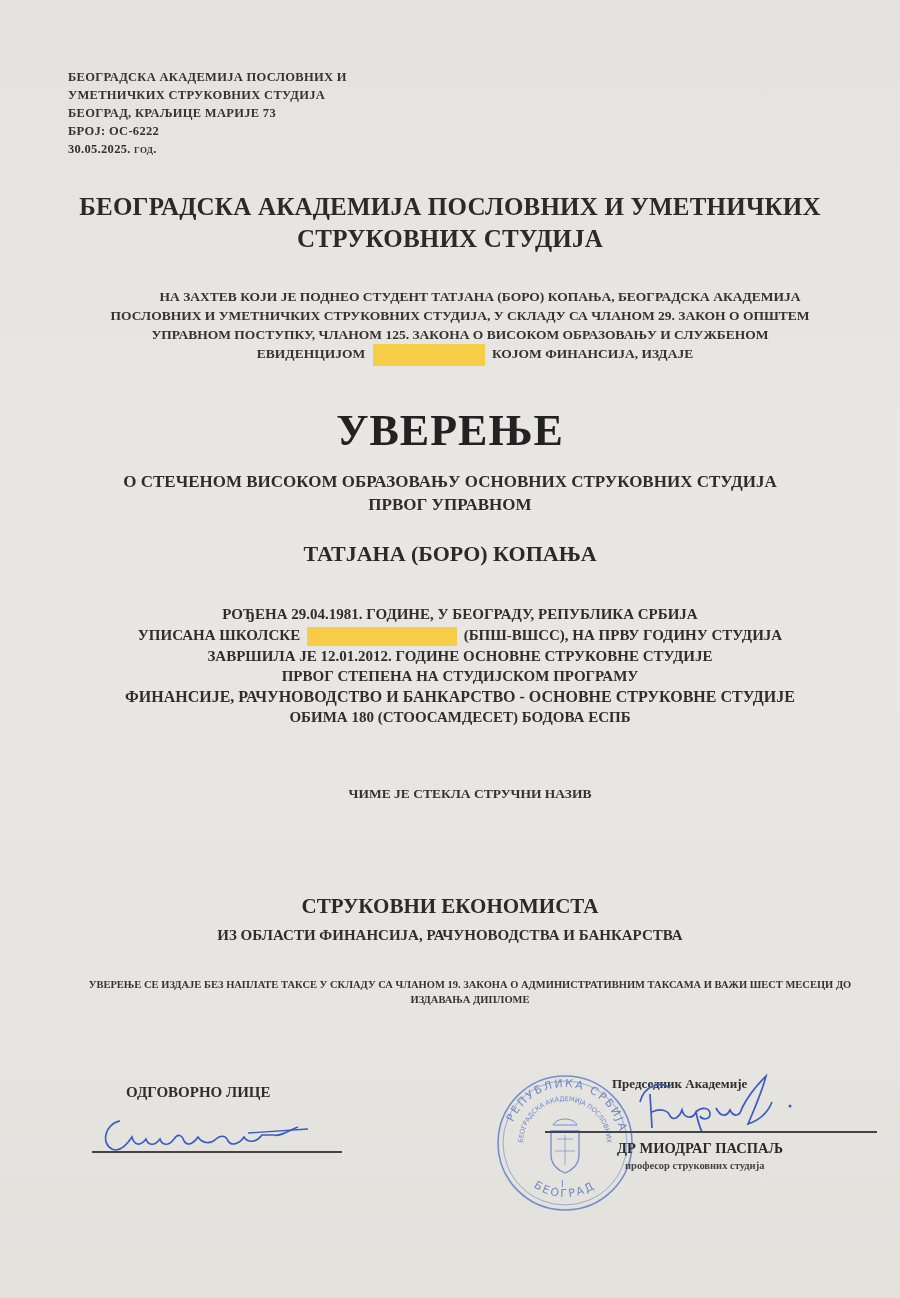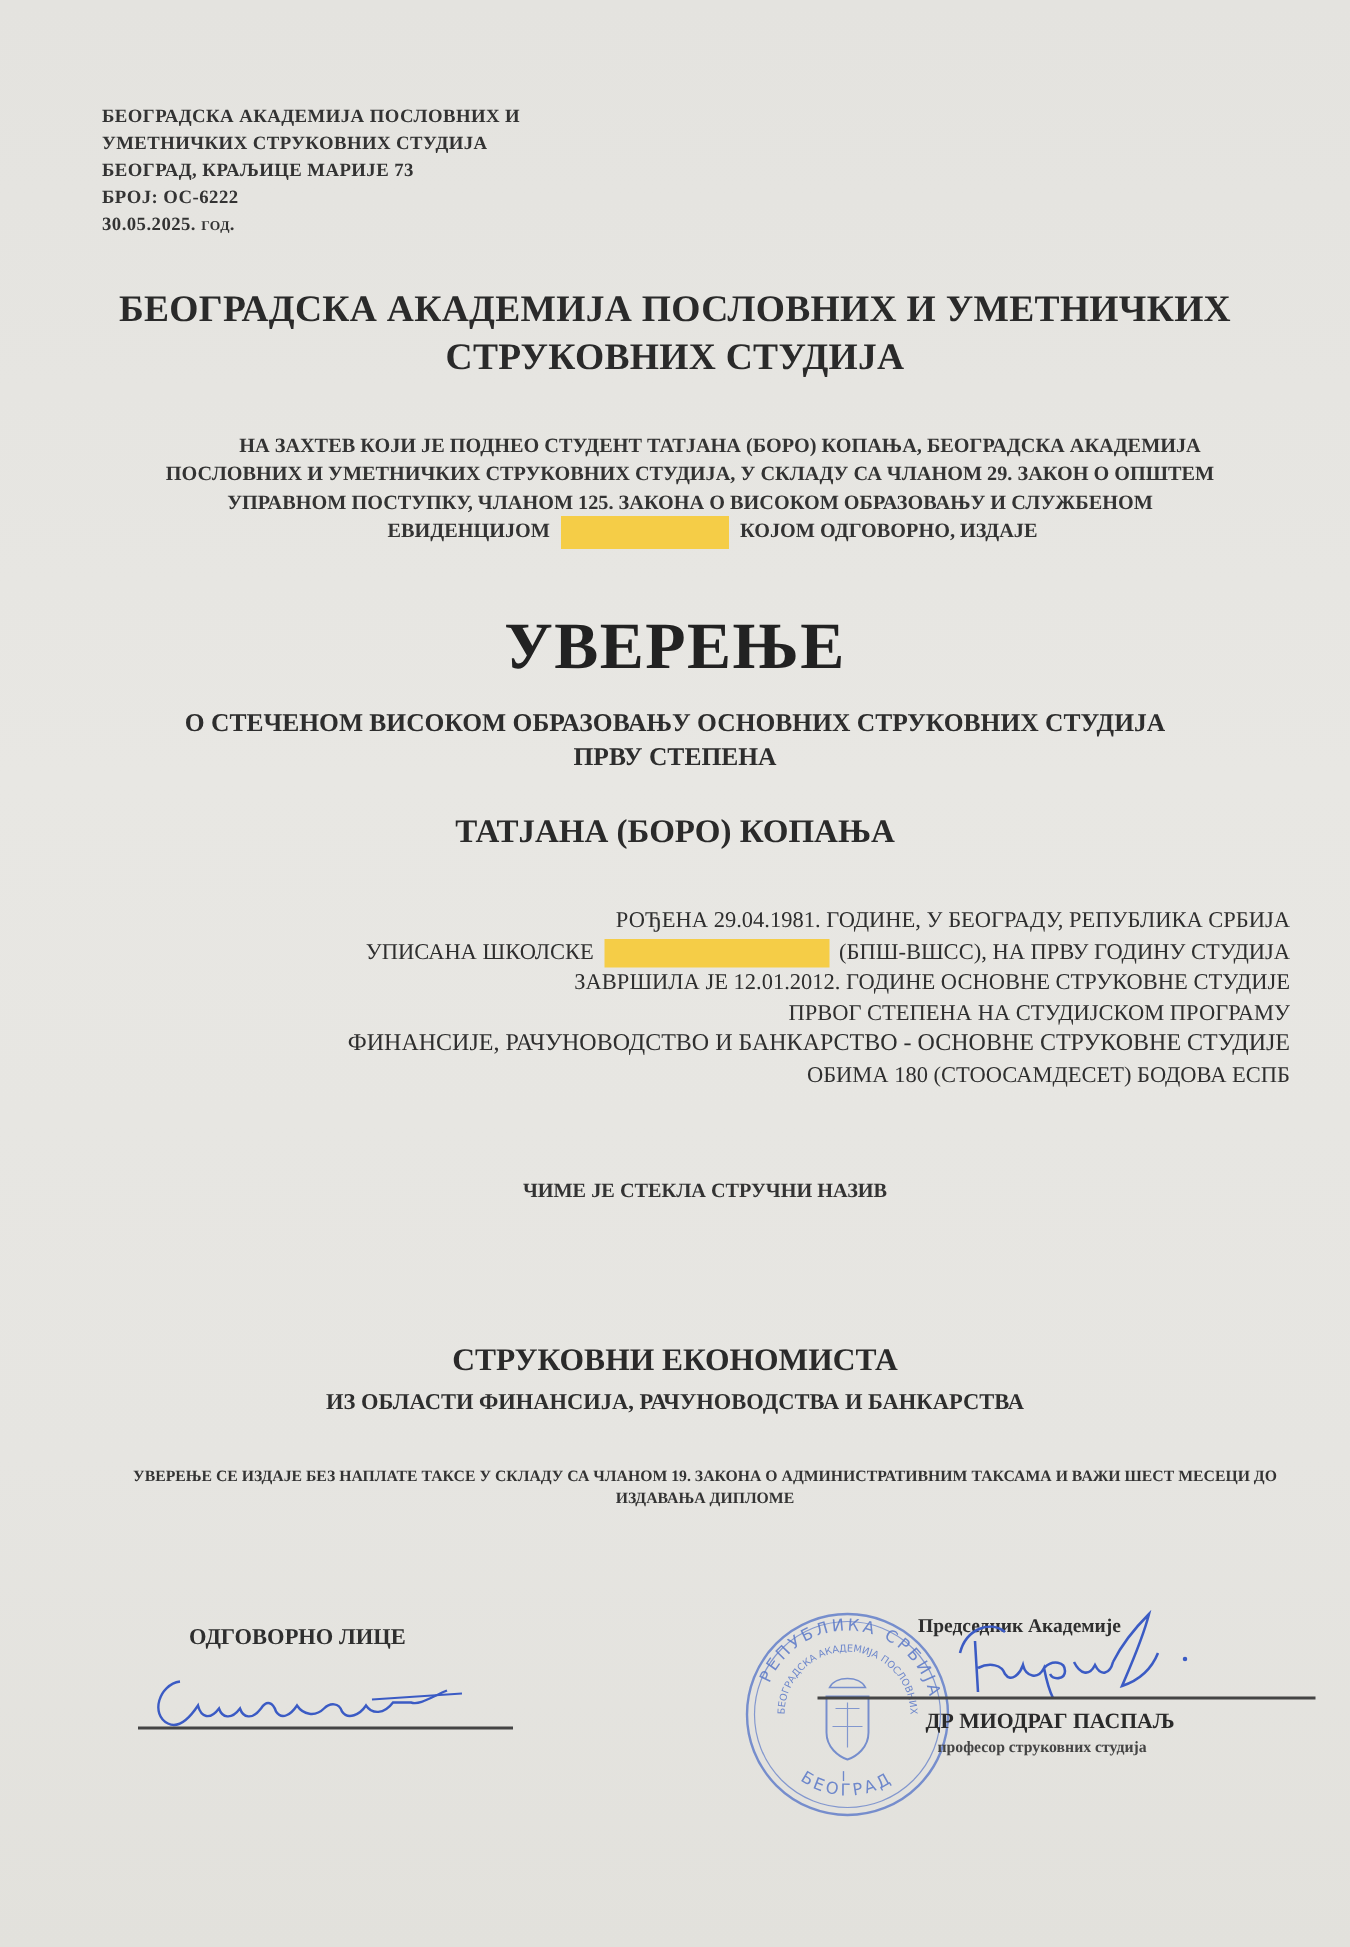--- a/index.html
+++ b/index.html
@@ -23,21 +23,21 @@
 
   .inst-title { top: 191px; font-size: 25px; line-height: 32px; font-weight: bold; color: #2a2a2a; letter-spacing: 0.2px; }
   .preamble { top: 287px; left: 60px; width: 800px; font-size: 13.5px; line-height: 19px; font-weight: bold; text-align: center; color: #333; }
   .preamble .line { white-space: nowrap; }
   .redact { display: inline-block; background: #f5cd47; vertical-align: middle; }
 
   .cert-title { top: 396px; font-size: 44px; line-height: 70px; font-weight: bold; color: #222; letter-spacing: 1px; }
   .subtitle { top: 470px; font-size: 17px; line-height: 23px; font-weight: bold; color: #2d2d2d; }
   .person { top: 540px; font-size: 22px; line-height: 28px; font-weight: bold; color: #2a2a2a; }
 
-  .details { top: 604px; left: 60px; width: 800px; font-size: 15px; line-height: 20.5px; font-weight: normal; text-align: right; color: #2e2e2e; }
+  .details { top: 604px; left: 60px; width: 800px; font-size: 15px; line-height: 20.5px; font-weight: bold; text-align: center; color: #2e2e2e; }
   .details .line { white-space: nowrap; }
   .details .prog { font-size: 16px; }
 
   .acquired { top: 786px; font-size: 13.5px; font-weight: bold; color: #333; margin-left: 20px; }
   .degree { top: 892px; font-size: 21px; line-height: 28px; font-weight: bold; color: #2a2a2a; }
   .field { top: 927px; font-size: 15px; font-weight: bold; color: #2e2e2e; }
 
   .fee-note { top: 977px; left: 40px; width: 860px; font-size: 10.5px; line-height: 15px; font-weight: bold; text-align: center; color: #333; white-space: nowrap; overflow: hidden; }
 
   .resp-label { left: 126px; top: 1084px; font-size: 15px; font-weight: bold; color: #2e2e2e; }
@@ -70,29 +70,29 @@
     <div>СТРУКОВНИХ СТУДИЈА</div>
   </div>
 
   <div class="abs preamble">
     <div class="line" style="padding-left:40px">НА ЗАХТЕВ КОЈИ ЈЕ ПОДНЕО СТУДЕНТ ТАТЈАНА (БОРО) КОПАЊА, БЕОГРАДСКА АКАДЕМИЈА</div>
     <div class="line">ПОСЛОВНИХ И УМЕТНИЧКИХ СТРУКОВНИХ СТУДИЈА, У СКЛАДУ СА ЧЛАНОМ 29. ЗАКОН О ОПШТЕМ</div>
     <div class="line">УПРАВНОМ ПОСТУПКУ, ЧЛАНОМ 125. ЗАКОНА О ВИСОКОМ ОБРАЗОВАЊУ И СЛУЖБЕНОМ</div>
     <div class="line" style="padding-left:30px">
       <span>ЕВИДЕНЦИЈОМ</span>
       <span class="redact" style="width:112px;height:22px;margin:0 4px;"></span>
-      <span>КОЈОМ ОДГОВОРНО, ИЗДАЈЕ</span>
+      <span>КОЈОМ ФИНАНСИЈА, ИЗДАЈЕ</span>
     </div>
   </div>
 
   <div class="abs center cert-title">УВЕРЕЊЕ</div>
 
   <div class="abs center subtitle">
     <div>О СТЕЧЕНОМ ВИСОКОМ ОБРАЗОВАЊУ ОСНОВНИХ СТРУКОВНИХ СТУДИЈА</div>
-    <div>ПРВУ СТЕПЕНА</div>
+    <div>ПРВОГ УПРАВНОМ</div>
   </div>
 
   <div class="abs center person">ТАТЈАНА (БОРО) КОПАЊА</div>
 
   <div class="abs details">
     <div class="line">РОЂЕНА 29.04.1981. ГОДИНЕ, У БЕОГРАДУ, РЕПУБЛИКА СРБИЈА</div>
     <div class="line">
       <span>УПИСАНА ШКОЛСКЕ</span>
       <span class="redact" style="width:150px;height:19px;margin:0 3px;"></span>
       <span>(БПШ-ВШСС), НА ПРВУ ГОДИНУ СТУДИЈА</span>

